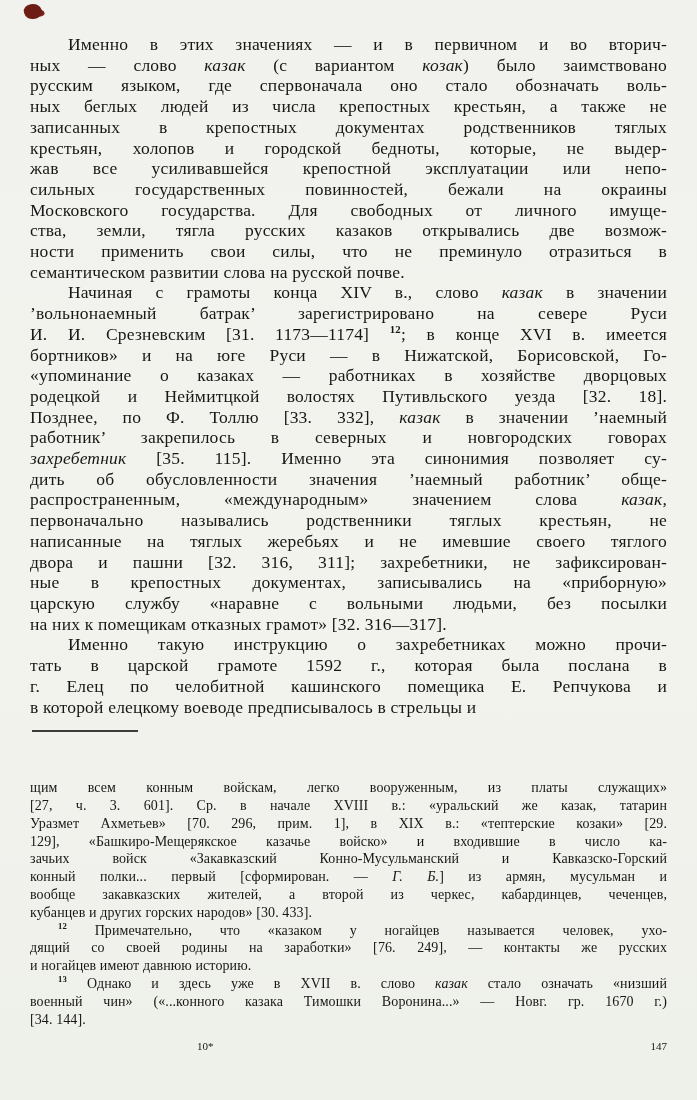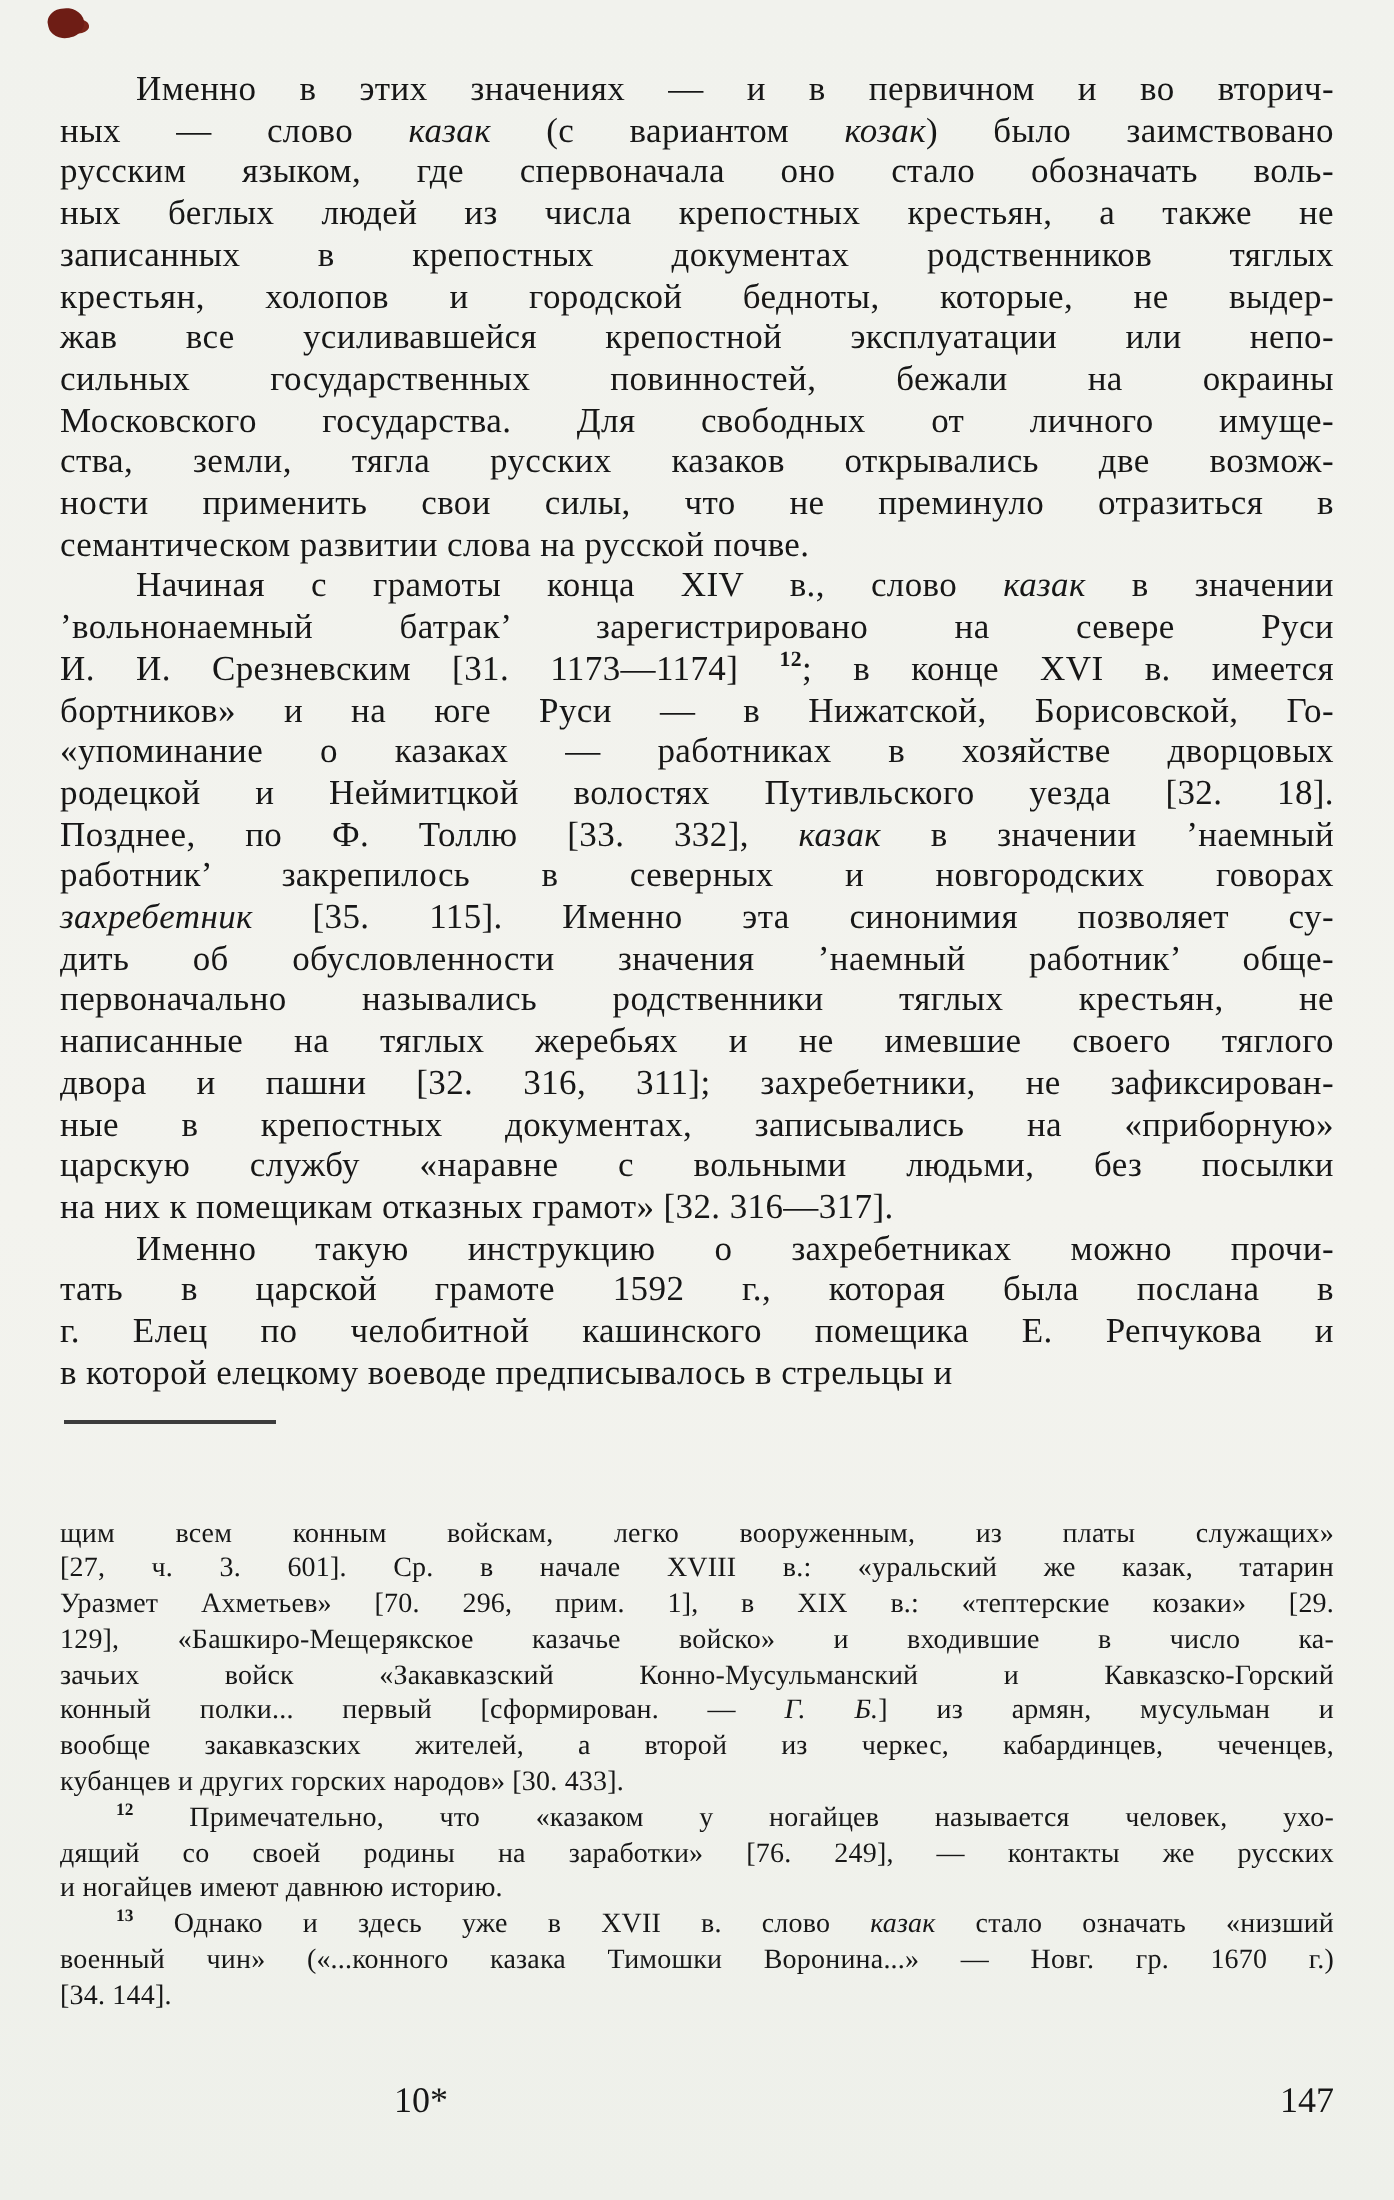--- a/index.html
+++ b/index.html
@@ -53,21 +53,21 @@
   sup {
     font-size: 0.62em;
     vertical-align: super;
     line-height: 0;
     font-weight: bold;
   }
   i { }
   .footer {
     position: absolute;
     left: 30px; right: 30px; top: 1040px;
-    font-size: 18px;
+    font-size: 11px;
     display: flex;
     align-items: flex-end;
   }
   .signature-mark { margin-left: 167px; }
   .page-number { margin-left: auto; }
 </style>
 </head>
 <body>
 
 <div class="page">
@@ -93,20 +93,21 @@
         <div class="ln indent">Начиная с грамоты конца XIV в., слово <i>казак</i> в значении</div>
         <div class="ln">’вольнонаемный батрак’ зарегистрировано на севере Руси</div>
         <div class="ln">И. И. Срезневским [31. 1173—1174] <sup>12</sup>; в конце XVI в. имеется</div>
         <div class="ln">бортников» и на юге Руси — в Нижатской, Борисовской, Го-</div>
         <div class="ln">«упоминание о казаках — работниках в хозяйстве дворцовых</div>
         <div class="ln">родецкой и Неймитцкой волостях Путивльского уезда [32. 18].</div>
         <div class="ln">Позднее, по Ф. Толлю [33. 332], <i>казак</i> в значении ’наемный</div>
         <div class="ln">работник’ закрепилось в северных и новгородских говорах</div>
         <div class="ln"><i>захребетник</i> [35. 115]. Именно эта синонимия позволяет су-</div>
         <div class="ln">дить об обусловленности значения ’наемный работник’ обще-</div>
+        <div class="ln">распространенным, «международным» значением слова <i>казак,</i></div>
         <div class="ln">первоначально назывались родственники тяглых крестьян, не</div>
         <div class="ln">написанные на тяглых жеребьях и не имевшие своего тяглого</div>
         <div class="ln">двора и пашни [32. 316, 311]; захребетники, не зафиксирован-</div>
         <div class="ln">ные в крепостных документах, записывались на «приборную»</div>
         <div class="ln">царскую службу «наравне с вольными людьми, без посылки</div>
         <div class="ln last">на них к помещикам отказных грамот» [32. 316—317].</div>
       </div>
     <div>
         <div class="ln indent">Именно такую инструкцию о захребетниках можно прочи-</div>
         <div class="ln">тать в царской грамоте 1592 г., которая была послана в</div>

